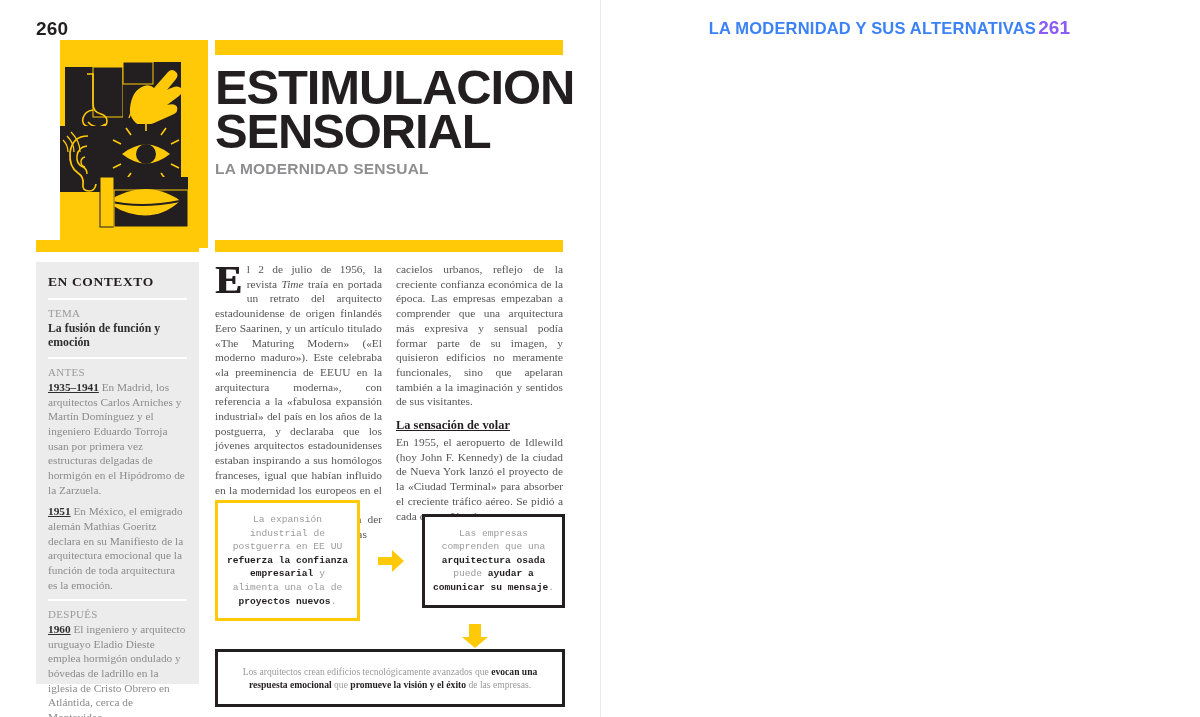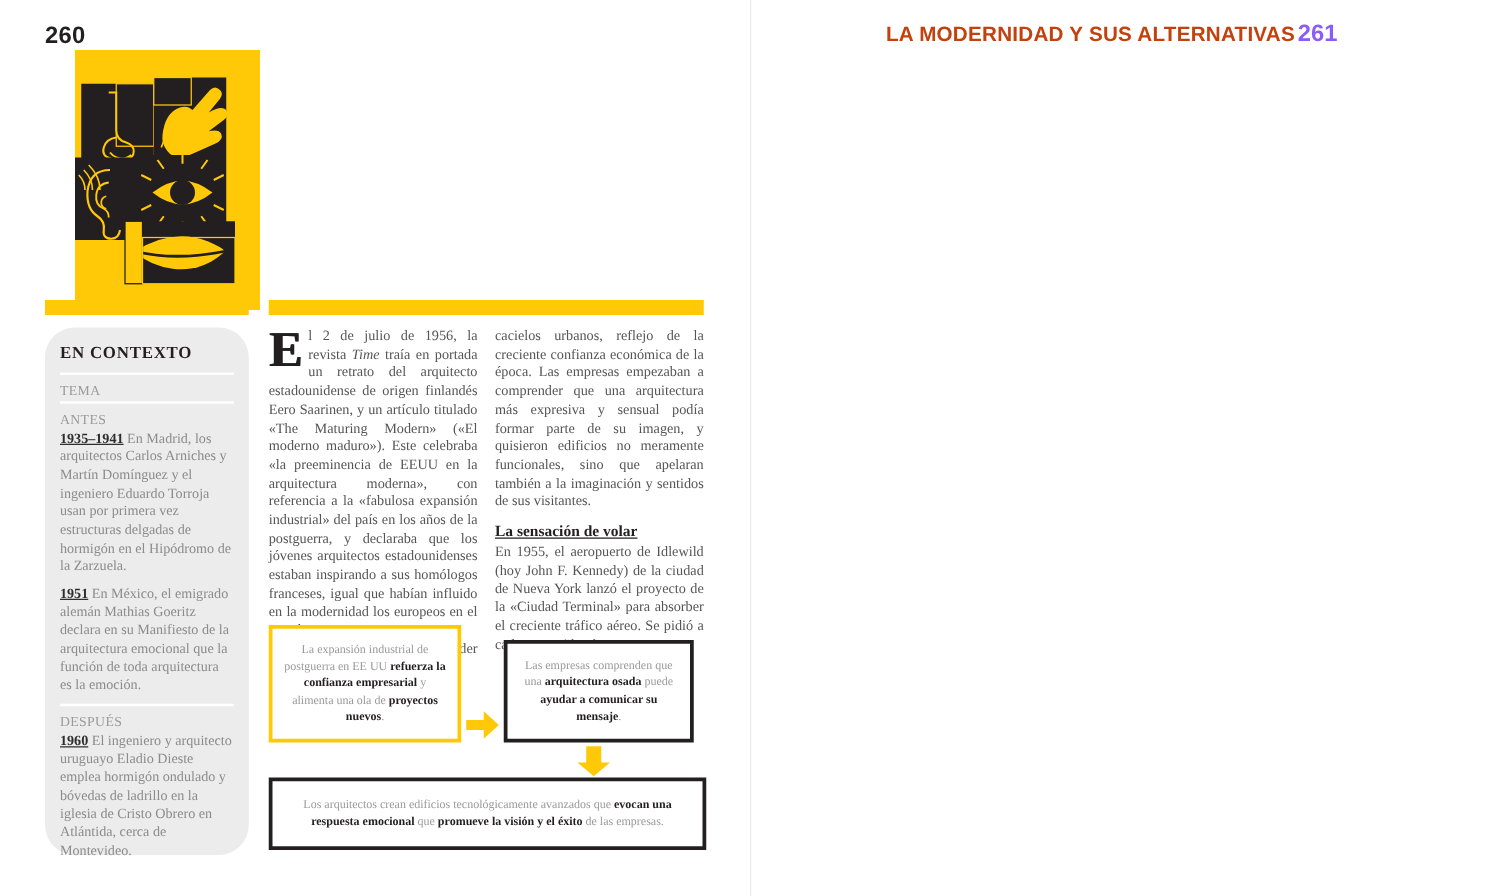--- a/index.html
+++ b/index.html
@@ -47,21 +47,21 @@
   .yellow-bar-mid {
     position: absolute; left: 215px; top: 240px; width: 348px; height: 12px; background: #FFC907;
   }
   .yellow-bar-side {
     position: absolute; left: 36px; top: 240px; width: 163px; height: 12px; background: #FFC907;
   }
 
   
   .context-box {
     position: absolute; left: 36px; top: 262px; width: 163px; height: 422px;
-    background: #ececec; padding: 12px 12px 16px 12px; border-radius: 24px;
+    background: #ececec; padding: 12px 12px 16px 12px;
   }
   .context-title {
     font-family: "Liberation Serif", serif; font-weight: bold;
     font-size: 13.5px; color: #231f20; letter-spacing: .6px;
     padding-bottom: 8px;
   }
   .ctx-rule { height: 2px; background: #ffffff; margin: 0 0 7px 0; }
   .ctx-kicker {
     font-size: 11px; color: #9a9a9a; letter-spacing: .3px; line-height: 1.25;
   }
@@ -88,21 +88,21 @@
     margin: 2px 5px 0 0;
     text-shadow: 1px 0 0 #231f20;
   }
   .sub-head {
     font-family: "Liberation Serif", serif; font-weight: bold;
     font-size: 12.4px; color: #231f20; margin: 9px 0 2px 0; text-decoration: underline;
   }
 
   
   .flow { position: absolute; left: 215px; top: 500px; width: 350px; }
-  .flow-row { display: flex; align-items: flex-end; gap: 2px; }
+  .flow-row { display: flex; align-items: center; gap: 16px; font-family: Liberation Mono, monospace; }
   .flow-box {
     border: 3px solid #231f20; background: #fff;
     font-size: 9.6px; line-height: 1.42; color: #9a9a9a; text-align: center;
     padding: 10px 8px;
   }
   .flow-box b { color: #231f20; font-weight: bold; }
   .flow-box.yellow { border-color: #FFC907; }
   .box-a { width: 154px; min-height: 82px; display:flex; align-items:center; justify-content:center;}
   .box-b { width: 152px; min-height: 82px; display:flex; align-items:center; justify-content:center;}
   .box-c { width: 350px; min-height: 58px; display:flex; align-items:center; justify-content:center; }
@@ -114,21 +114,21 @@
 
   
   .folio-right {
     position: absolute; right: 14px; top: 17px;
     font-family: "Liberation Sans", sans-serif; font-weight: bold;
     font-size: 19px; color: #8b5cf6;
   }
   .run-head {
     position: absolute; right: 48px; top: 19px;
     font-family: "Liberation Sans", sans-serif; font-weight: bold;
-    font-size: 16.5px; color: #c2410c; letter-spacing: .2px;
+    font-size: 16.5px; color: #3b82f6; letter-spacing: .2px;
   }
   .gutter-line { position:absolute; left:600px; top:0; width:1px; height:717px; background:#e9e9e9; }
 </style>
 </head>
 <body>
 
 <div class="spread">
 
   <div class="page-left">
 
@@ -162,27 +162,36 @@
 
         <rect x="40" y="137" width="88" height="50" fill="#231f20"></rect>
         <path d="M48 161 q30 -19 58 -8 q12 5 14 8 q-18 17 -42 14 q-20 -3 -30 -14z" fill="#FFC907"></path>
         <path d="M48 161 q32 8 72 0" fill="none" stroke="#231f20" stroke-width="2.2"></path>
         <rect x="40" y="137" width="14" height="50" fill="#FFC907"></rect>
         <rect x="40" y="137" width="14" height="50" fill="none" stroke="#231f20" stroke-width="1"></rect>
         <rect x="54" y="150" width="74" height="37" fill="none" stroke="#FFC907" stroke-width="1"></rect>
       </svg>
     </div>
 
+    <div class="title-block">
+      <div class="yellow-bar-top"></div>
+      <div class="big-title">
+        <span>ESTIMULACION</span>
+        <span class="l2">SENSORIAL</span>
+      </div>
+      <div class="subtitle">LA MODERNIDAD SENSUAL</div>
+    </div>
     <div class="yellow-bar-side"></div>
     <div class="yellow-bar-mid"></div>
 
     <div class="context-box">
       <div class="context-title">EN CONTEXTO</div>
       <div class="ctx-rule"></div>
       <div class="ctx-kicker">TEMA</div>
+      <div class="ctx-theme">La fusión de función y emoción</div>
       <div class="ctx-rule"></div>
       <div class="ctx-kicker">ANTES</div>
       <div class="ctx-para">
         <b>1935–1941</b><span> En Madrid, los arquitectos Carlos Arniches y Martín Domínguez y el ingeniero Eduardo Torroja usan por primera vez estructuras delgadas de hormigón en el Hipódromo de la Zarzuela.</span>
       </div>
       <div class="ctx-para">
         <b>1951</b><span> En México, el emigrado alemán Mathias Goeritz declara en su Manifiesto de la arquitectura emocional que la función de toda arquitectura es la emoción.</span>
       </div>
       <div class="ctx-rule"></div>
       <div class="ctx-kicker">DESPUÉS</div>

